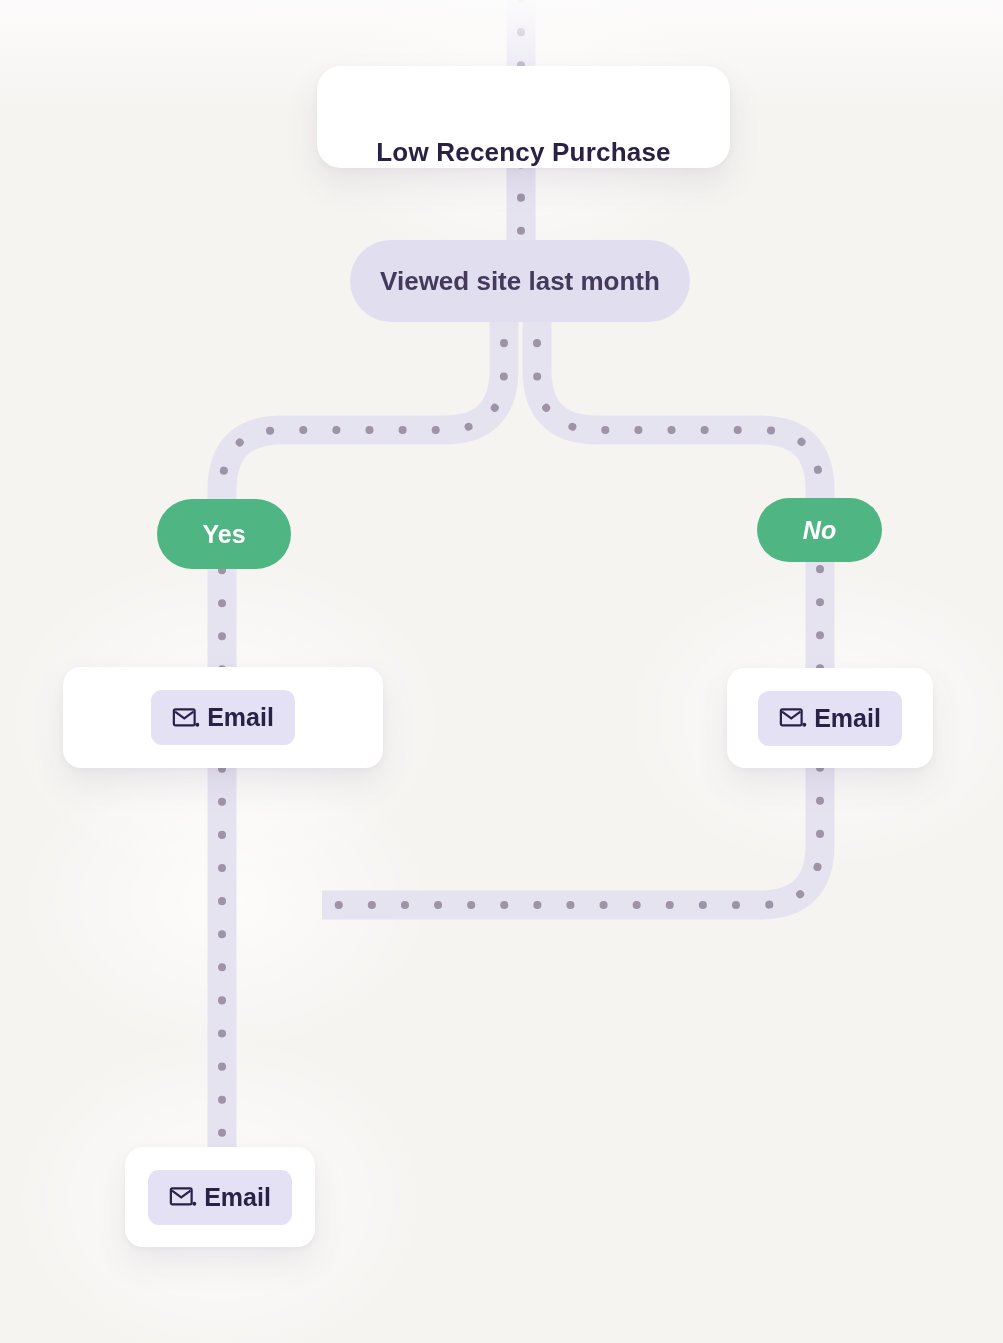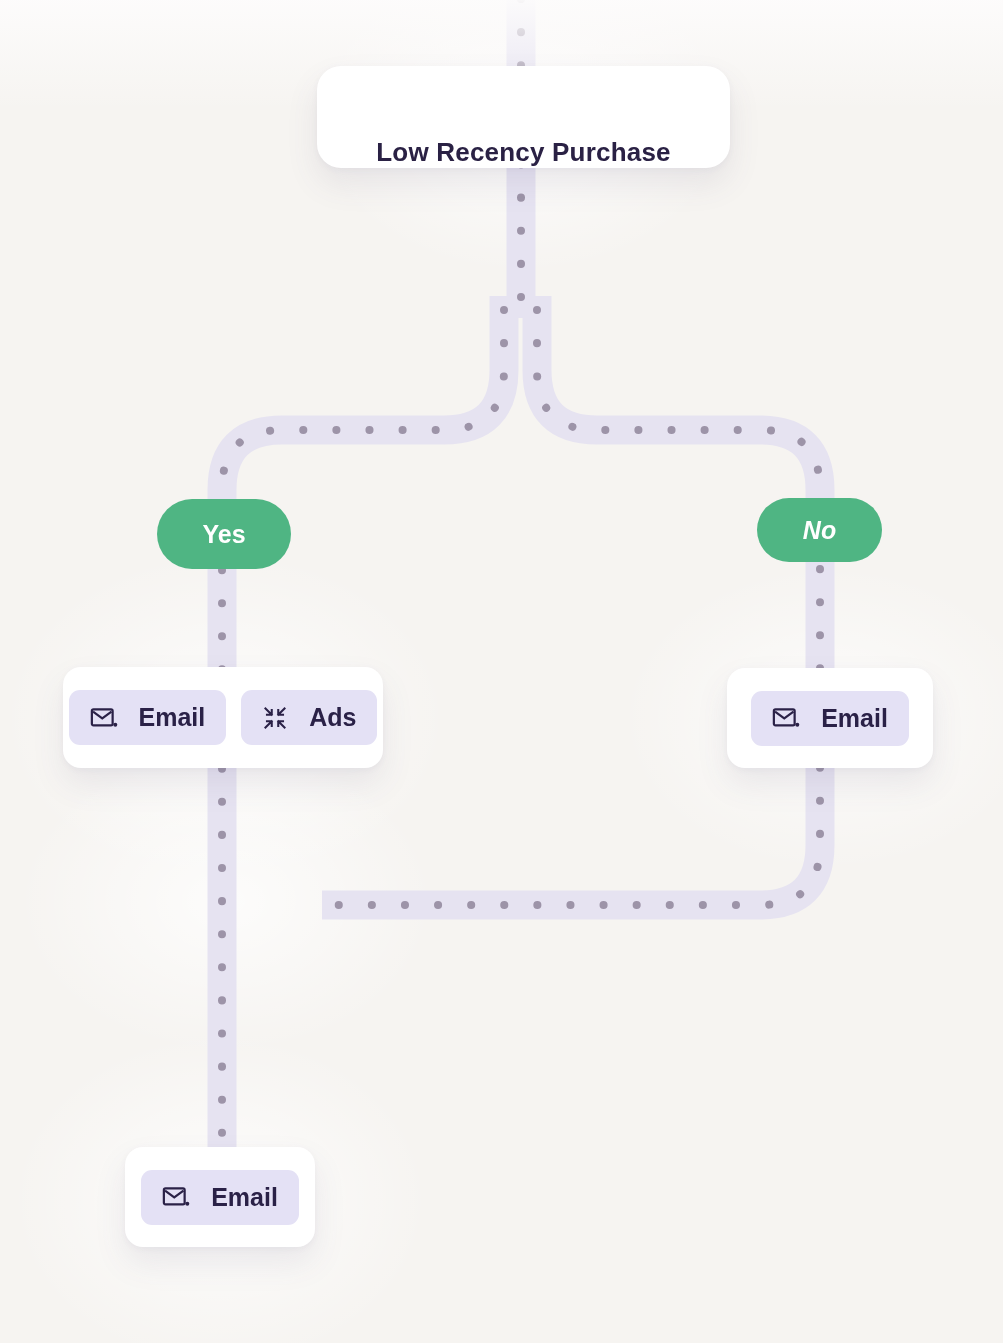--- a/index.html
+++ b/index.html
@@ -42,21 +42,21 @@
   .pill-cond {
     background:#e1def0; border-radius:42px;
   }
   .pill-cond .pill-label { font-size:26px; font-weight:700; color:#443a5c; }
 
   .pill-branch { background:#4fb583; border-radius:42px; }
   .pill-branch .pill-label { font-size:25px; font-weight:700; color:#ffffff; }
 
   .chip-row { display:flex; gap:15px; align-items:center; justify-content:center; }
   .chip {
-    display:inline-flex; align-items:center; gap:21px;
+    display:inline-flex; align-items:center; gap:7px;
     height:55px; padding:0 21px;
     background:#e4e1f5; border-radius:11px;
     font-size:25px; font-weight:700; color:#2a2147;
   }
   .chip svg { display:block; }
   .icon-stroke { stroke:#2a2147; stroke-width:1.9; fill:none; }
   .icon-fill   { fill:#2a2147; }
 </style>
 </head>
 <body>
@@ -75,53 +75,43 @@
     <path class="track-dots" d="M 504 296 V 370 Q 504 430 444 430 H 282 Q 222 430 222 490 V 1165"></path>
     <path class="track-dots" d="M 537 296 V 370 Q 537 430 597 430 H 760 Q 820 430 820 490 V 845 Q 820 905 760 905 H 322"></path>
   </svg>
 
   <div class="fade-top"></div>
 
   <div class="node card" style="left:317px; top:66px; width:413px; height:102px; border-radius:24px;align-items:flex-end;">
     <span class="card-label">Low Recency Purchase</span>
   </div>
 
+  <div class="node pill-cond" style="left:350px; top:240px; width:340px; height:82px;">
+    <span class="pill-label">Viewed site last month</span>
+  </div>
 
   <div class="node pill-branch" style="left:157px; top:499px; width:134px; height:70px;">
     <span class="pill-label">Yes</span>
   </div>
 
   <div class="node pill-branch" style="left:757px; top:498px; width:125px; height:64px;font-style:italic;">
     <span class="pill-label">No</span>
   </div>
 
   <div class="node card" style="left:63px; top:667px; width:320px; height:101px; border-radius:18px;">
     <div class="chip-row">
       <span class="chip">
         <span>
           <svg width="28" height="28" viewBox="0 0 24 24">
             <rect class="icon-stroke" x="1.6" y="4.6" width="17.8" height="13.8" rx="1.4"></rect>
             <polyline class="icon-stroke" points="2.6,6.6 10.5,12.4 18.4,6.6"></polyline>
             <circle class="icon-fill" cx="21.7" cy="17.7" r="1.7"></circle>
           </svg>
         </span>
         <span>Email</span>
-      </span>
-      <span class="chip">
-        <span>
-          <svg width="26" height="26" viewBox="0 0 24 24" stroke-linejoin="round" stroke-linecap="square">
-            <g class="icon-stroke" stroke-width="2.1">
-              <path d="M3.2 3.2 L9 9 M9 4.6 V9 H4.6"></path>
-              <path d="M20.8 3.2 L15 9 M19.4 9 H15 V4.6"></path>
-              <path d="M3.2 20.8 L9 15 M4.6 15 H9 V19.4"></path>
-              <path d="M20.8 20.8 L15 15 M15 19.4 V15 H19.4"></path>
-            </g>
-          </svg>
-        </span>
-        <span>Ads</span>
       </span>
     </div>
   </div>
 
   <div class="node card" style="left:727px; top:668px; width:206px; height:100px; border-radius:18px;">
     <div class="chip-row">
       <span class="chip">
         <span>
           <svg width="28" height="28" viewBox="0 0 24 24">
             <rect class="icon-stroke" x="1.6" y="4.6" width="17.8" height="13.8" rx="1.4"></rect>

